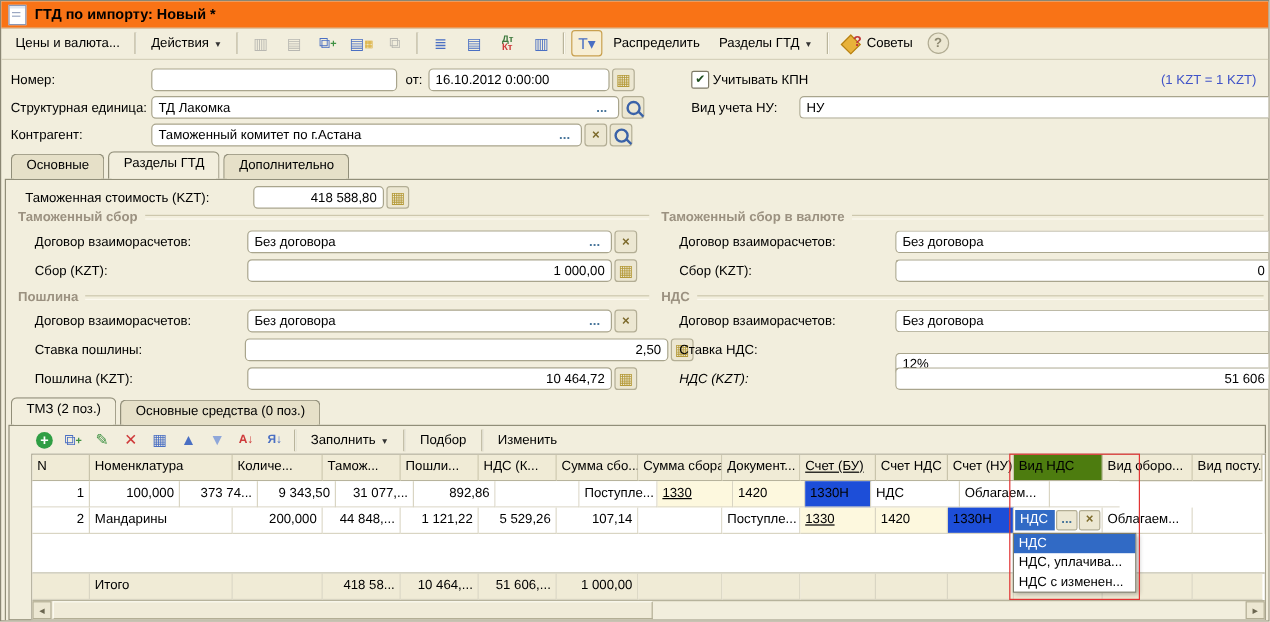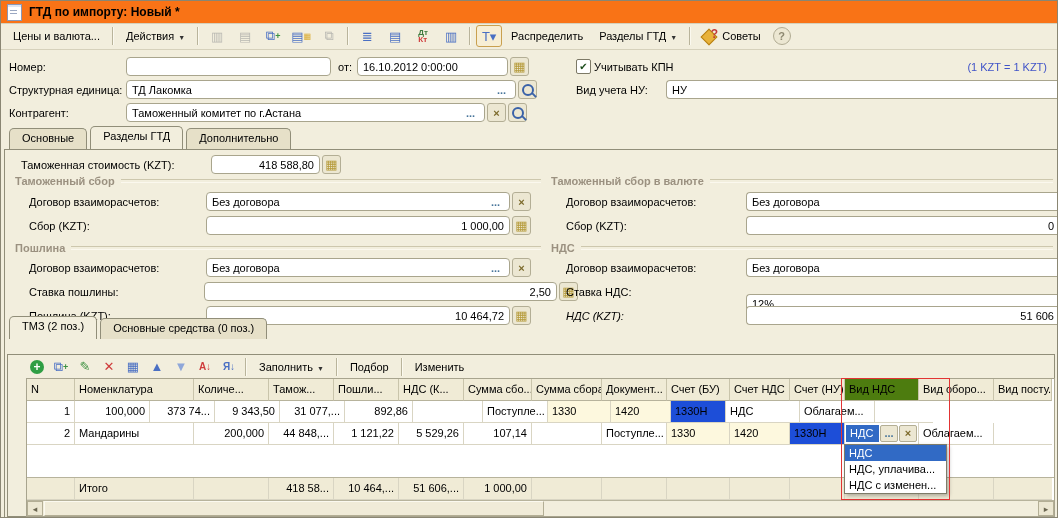--- a/index.html
+++ b/index.html
@@ -72,21 +72,21 @@
   .tblwrap{position:absolute;left:25px;top:377px;width:1027px;border:1px solid #a8a48e;background:#fff;z-index:2;}
   .trow{display:flex;}
   .tc{height:22px;line-height:21px;box-sizing:border-box;border-right:1px solid #d9d5c3;
       border-bottom:1px solid #d9d5c3;padding:0 4px;overflow:hidden;white-space:nowrap;background:#fff;}
   .th .tc{background:#f0ebd6;border-right:1px solid #c9c4ab;border-bottom:1px solid #b7b39c;}
   .th .tc.hsel{background:#4d7c0f;}
   .tc.num{text-align:right;}
   .tc.bu{background:#fdf8de;} .tc.nu{background:#1d4ed8;}
   .tot .tc{background:#f0ebd6;}
   .c0{width:48px;} .c1{width:119px;} .c2{width:75px;} .c3{width:65px;} .c4{width:65px;}
-  .c5{width:65px;} .c6{width:68px;} .c7{width:70px;} .c8{width:65px;} .c9{width:63px;}
+  .c5{width:65px;} .c6{width:68px;} .c7{width:70px;} .c8{width:65px;} .c9{width:63px;text-decoration:underline;}
   .c10{width:60px;} .c11{width:55px;} .c12{width:74px;} .c13{width:75px;} .c14{width:58px;border-right:none;}
   .filler{height:32px;background:#fff;border-bottom:1px solid #b7b39c;}
   .editcell{padding:0 1px;display:flex;align-items:center;}
   .selbox{background:#316ac5;color:#fff;padding:0 4px;height:17px;line-height:17px;flex:1;overflow:hidden;}
   .ecbtn{width:18px;height:17px;background:#ece7d2;border:1px solid #b3ae95;border-radius:2px;margin-left:1px;
          display:flex;align-items:center;justify-content:center;box-sizing:border-box;}
   
   .dd{position:absolute;left:843px;top:443px;width:101px;background:#fff;border:1px solid #7e7b68;
       box-shadow:2px 2px 4px rgba(0,0,0,.28);z-index:6;}
   .ddi{height:16px;line-height:16px;padding:0 4px;overflow:hidden;white-space:nowrap;}
@@ -311,21 +311,21 @@
         <span class="val">12%</span>
       </div>
   </div>
   <div class="lbl" style="left:565px;top:309px;z-index:2;font-style:italic;">НДС (KZT):</div>
   <div class="frow" style="left:745px;top:305px;width:313px;z-index:2;">
     <div class="field noright" style="flex:1;">
         <span class="val r">51 606</span>
       </div>
   </div>
 
-  <div class="tabs" style="left:8px;top:316px;z-index:2;">
+  <div class="tabs" style="left:8px;top:331px;z-index:2;">
     <div class="tab active">ТМЗ (2 поз.)</div>
     <div class="tab">Основные средства (0 поз.)</div>
   </div>
   <div class="panel" style="left:6px;top:353px;width:1046px;height:161px;"></div>
 
   <div class="abs" style="left:24px;top:355px;height:21px;display:flex;align-items:center;z-index:2;">
     <div class="ticb">
         <span class="addb">+</span>
       </div>
     <div class="ticb">

